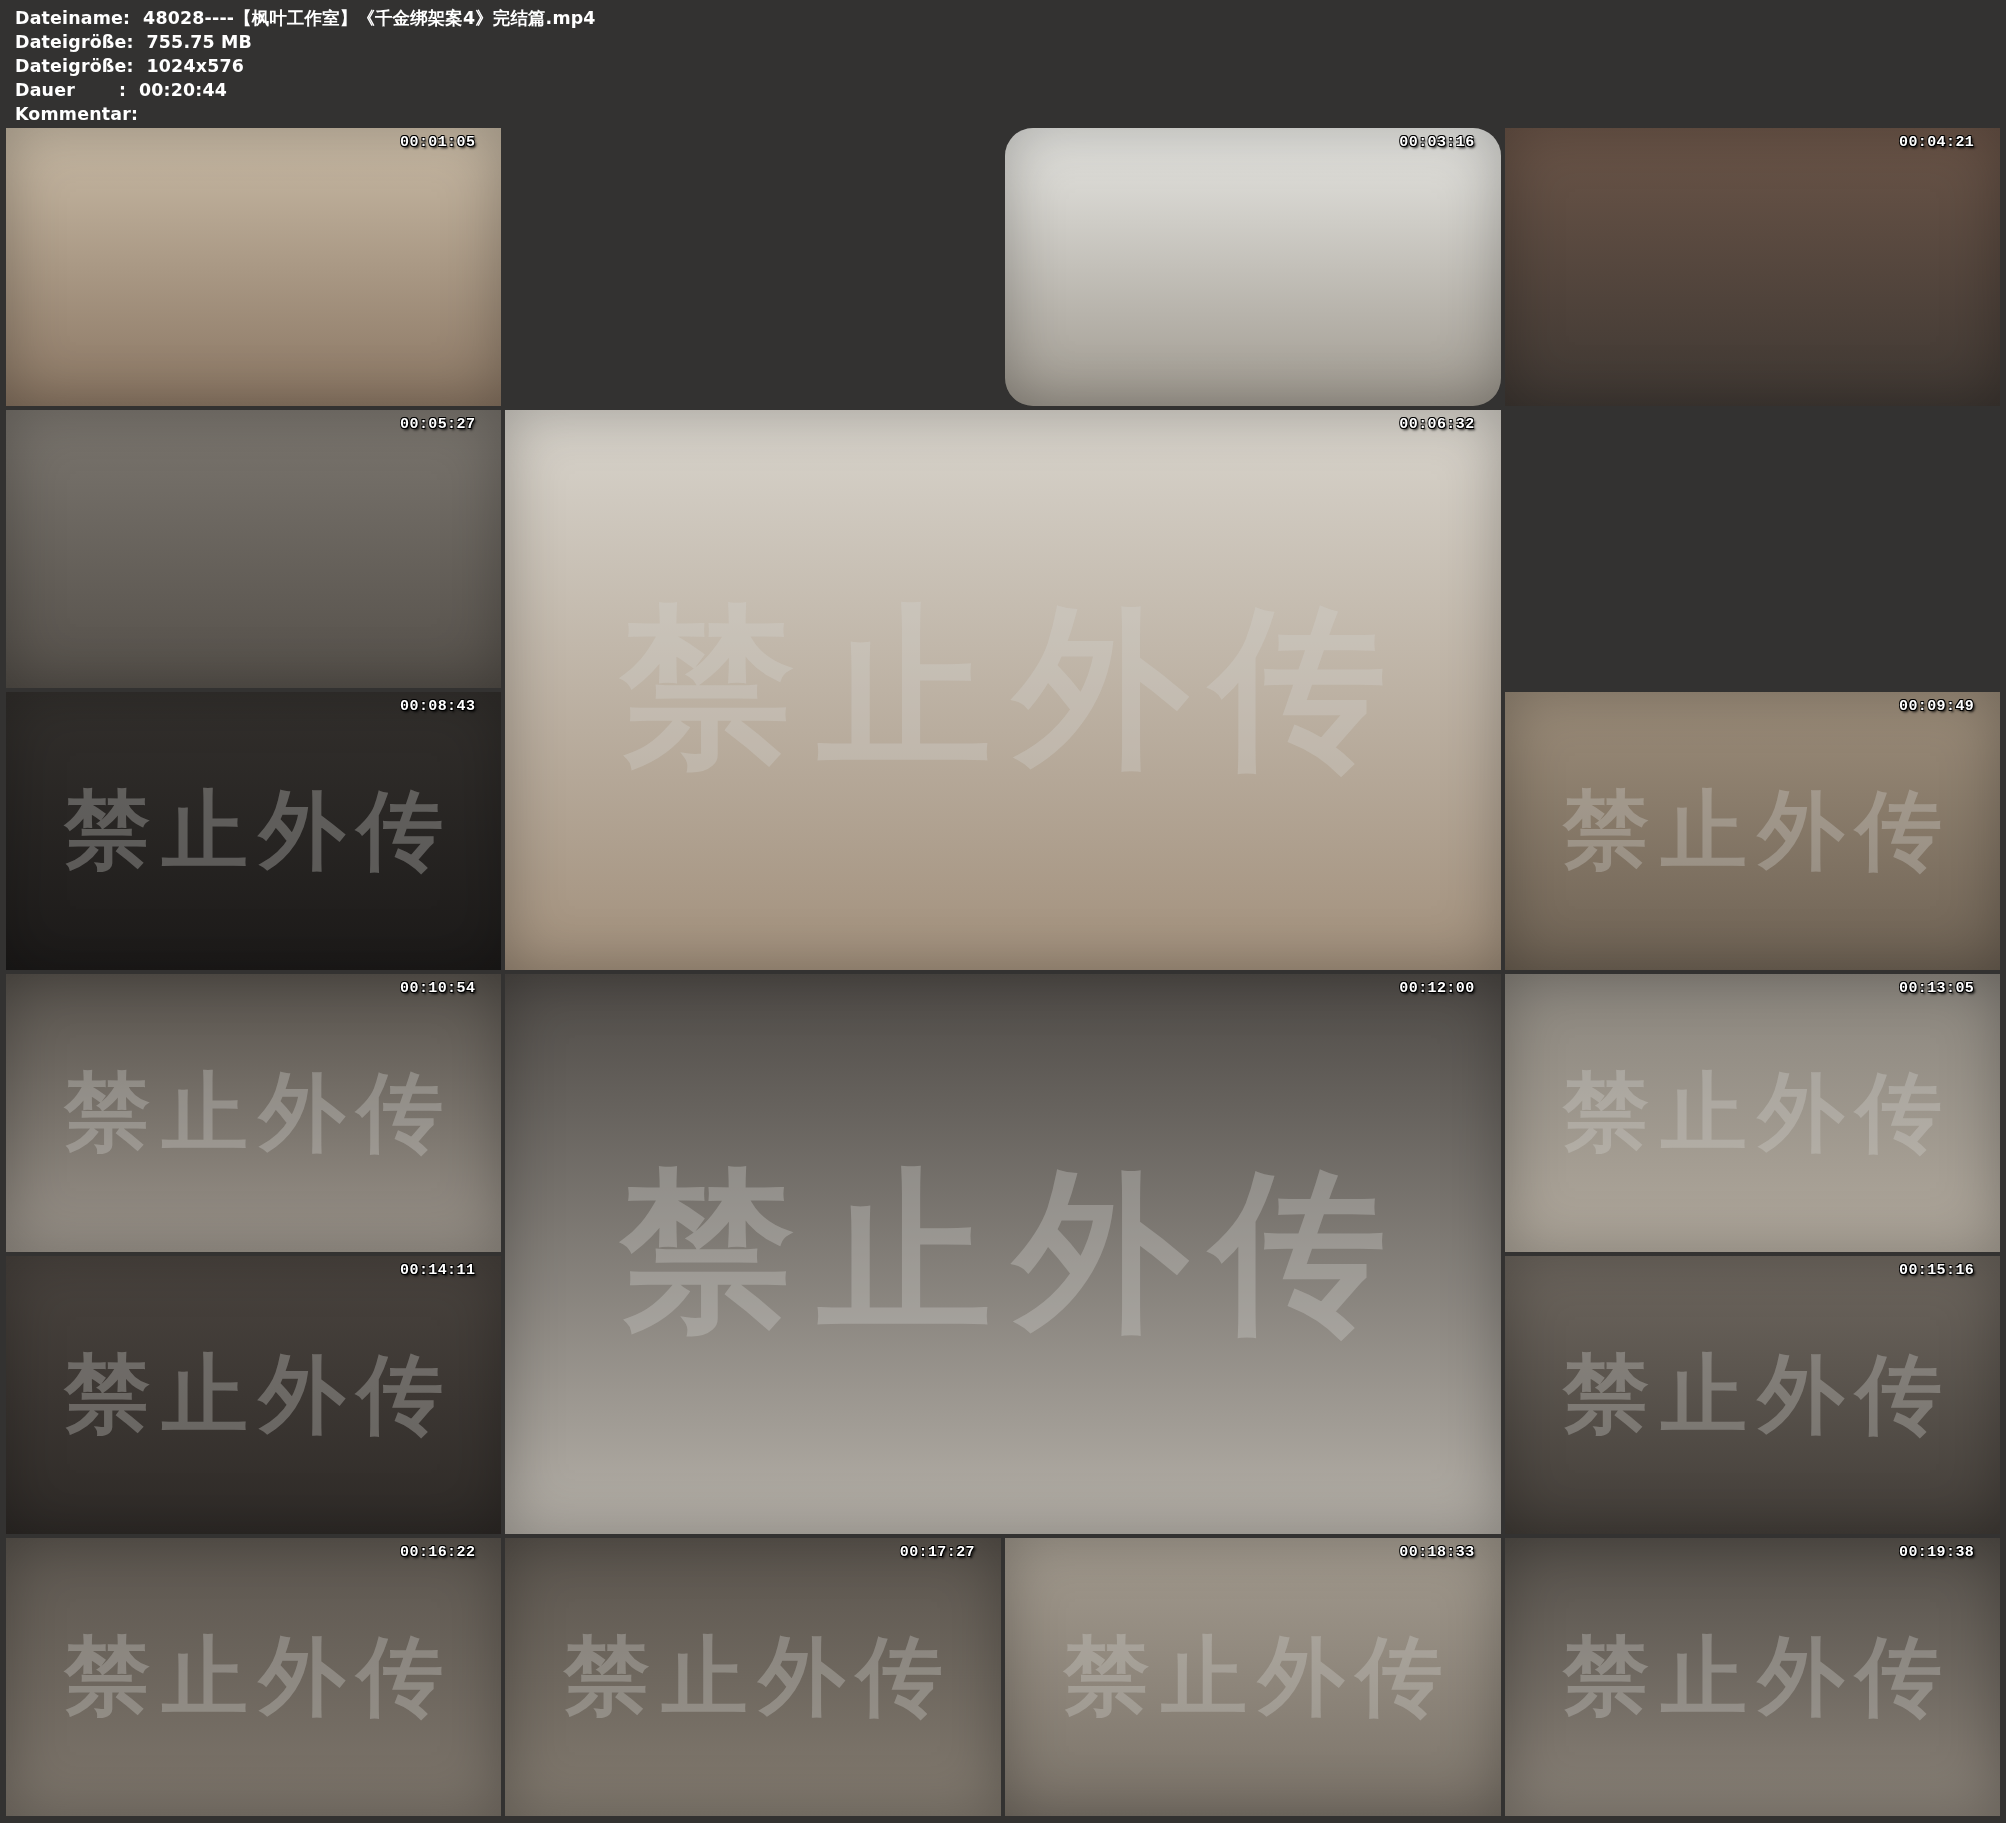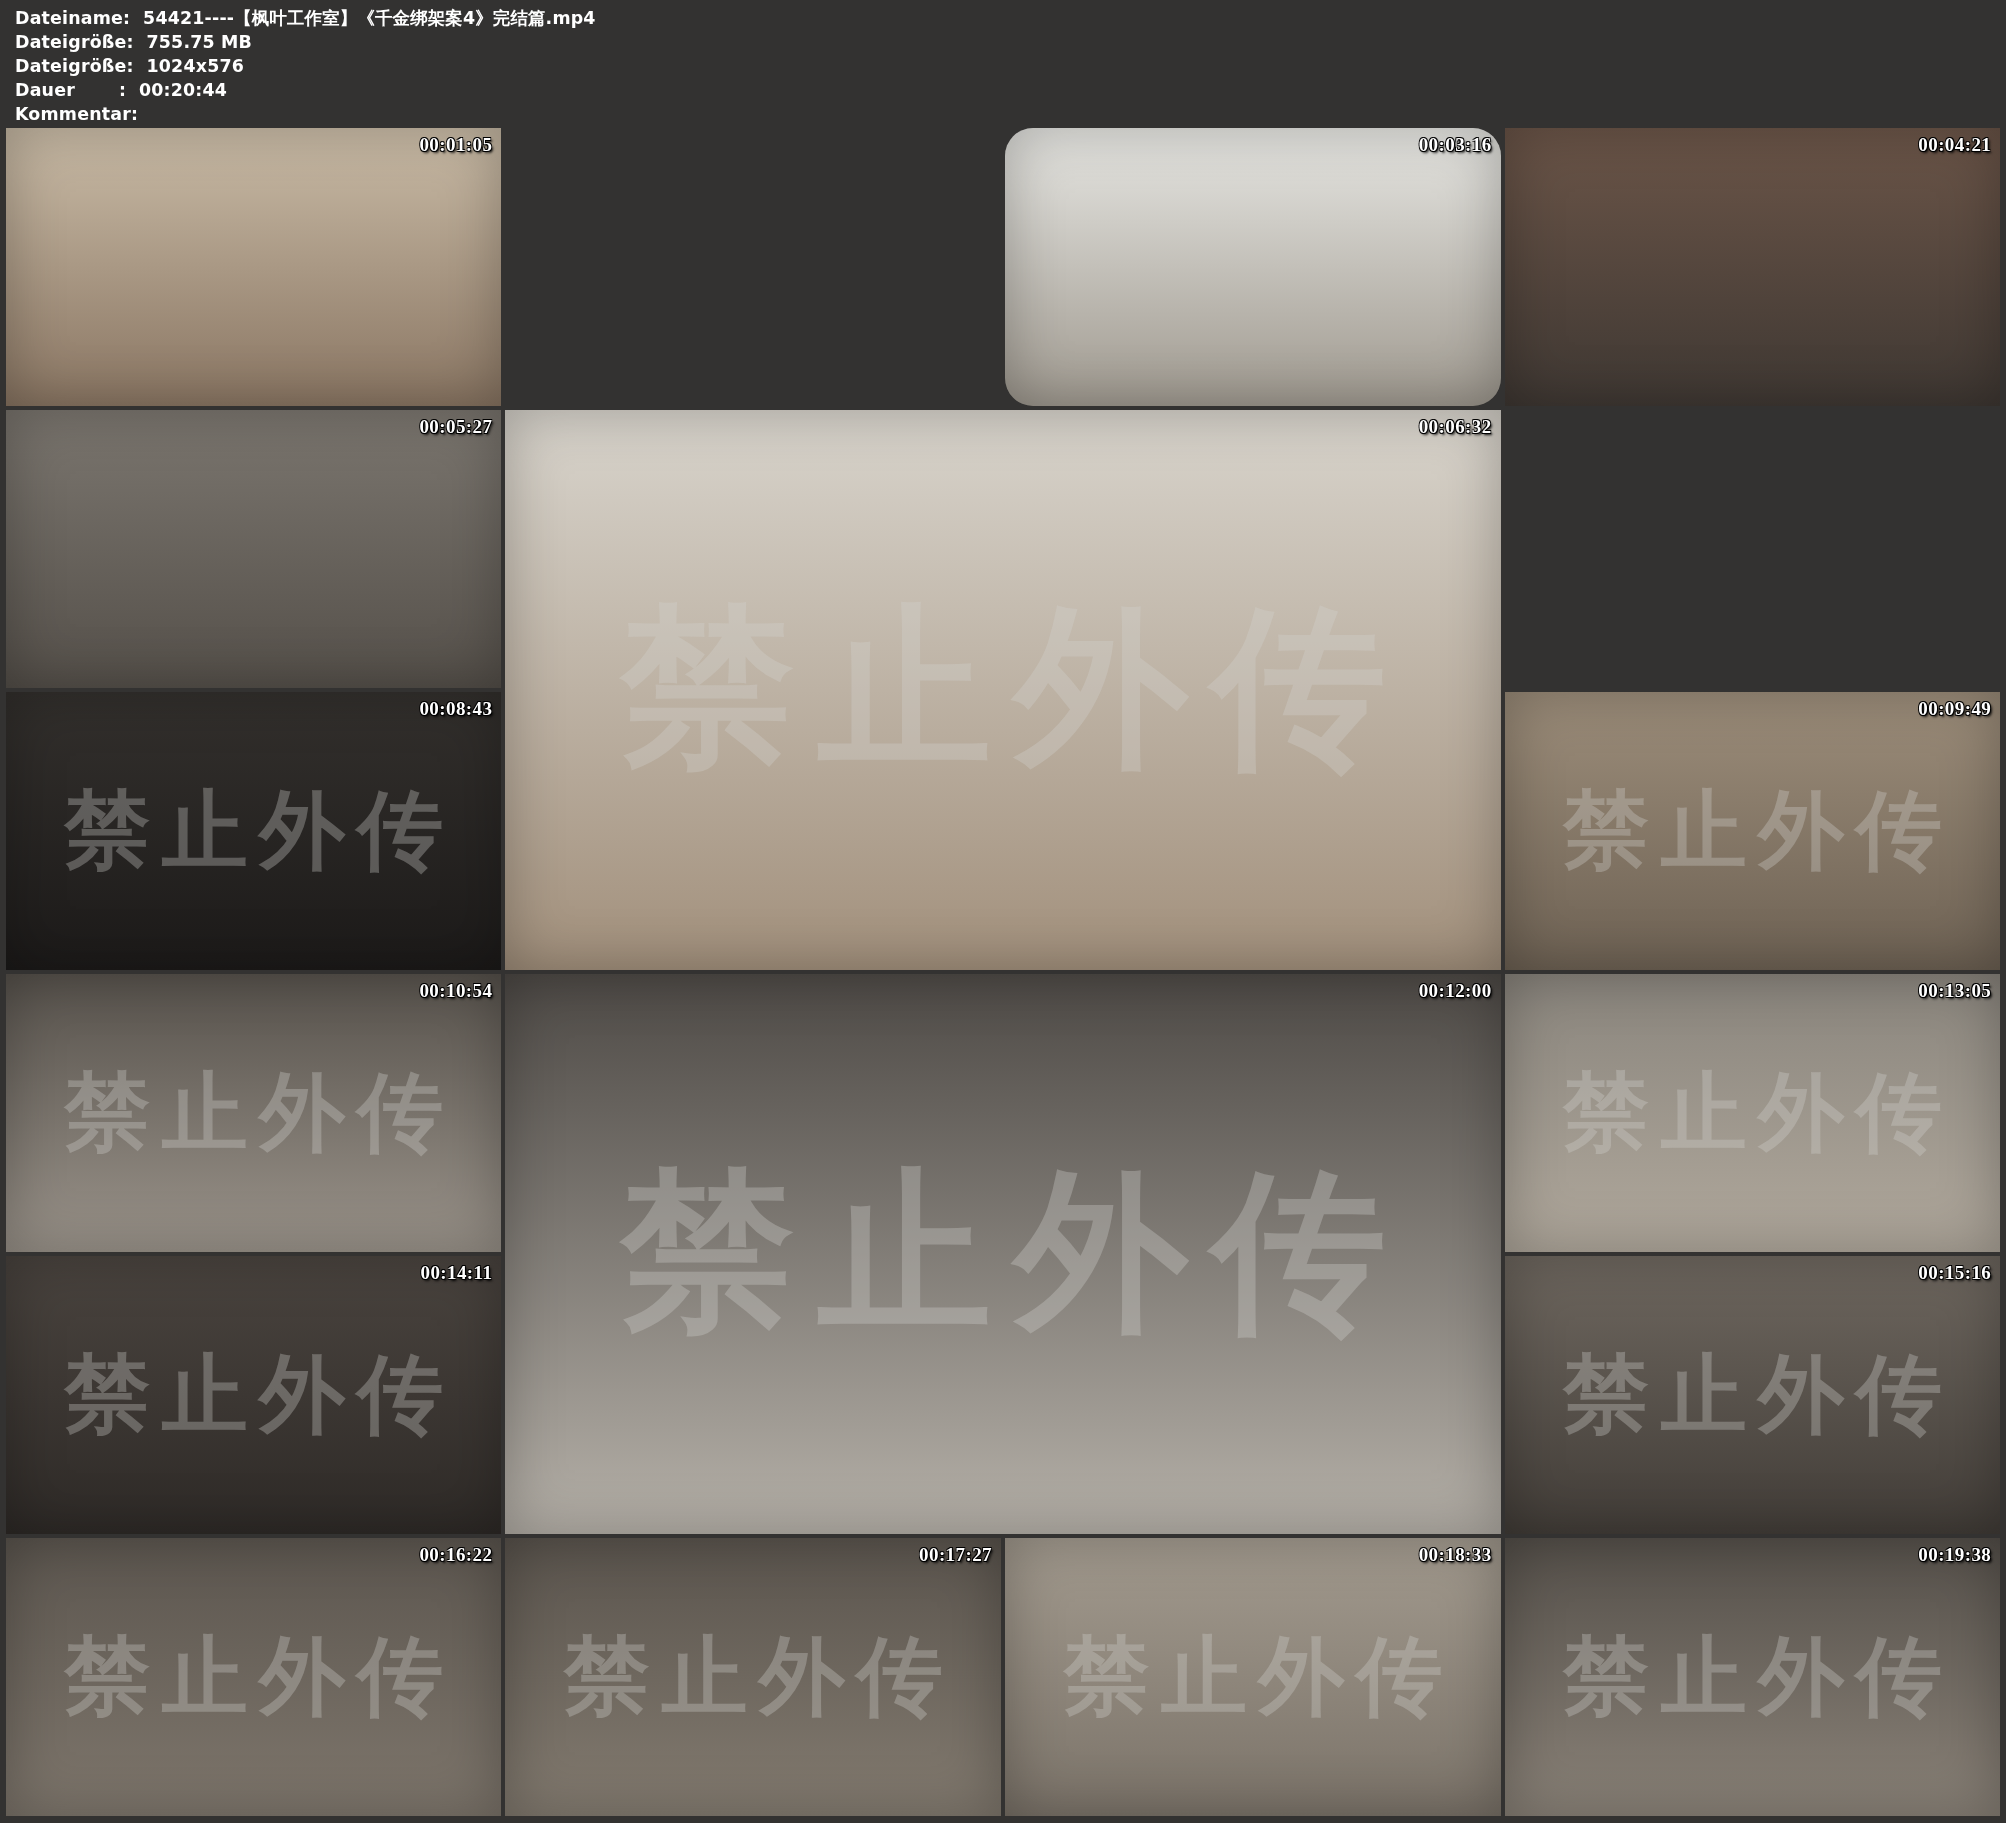--- a/index.html
+++ b/index.html
@@ -60,24 +60,24 @@
     gap: 4.1px;
   }
   .thumb {
     position: relative;
     overflow: hidden;
     box-shadow: inset 0 0 58px rgba(0,0,0,0.28);
   }
   .timestamp {
     position: absolute;
     top: 5.8px;
-    right: 9px;
-    font-family: Liberation Serif, serif;
+    right: 26px;
+    font-family: Liberation Mono, monospace;
     font-weight: bold;
-    font-size: 19px;
+    font-size: 15px;
     letter-spacing: 0.4px;
     color: #ffffff;
     text-shadow:
       -0.8px -0.8px 0 #000,
        0.8px -0.8px 0 #000,
       -0.8px  0.8px 0 #000,
        0.8px  0.8px 0 #000,
        1.7px  1.7px 2.5px #000;
   }
   .watermark {
@@ -102,21 +102,21 @@
 </style>
 </head>
 <body>
 
 <div class="page">
 
   <div class="file-info">
     <div class="meta-row">
       <span class="meta-label">Dateiname</span>
       <span class="meta-colon">:</span>
-      <span class="meta-value">54421----【枫叶工作室】《千金绑架案4》完结篇.mp4</span>
+      <span class="meta-value">48028----【枫叶工作室】《千金绑架案4》完结篇.mp4</span>
     </div>
     <div class="meta-row">
       <span class="meta-label">Dateigröße</span>
       <span class="meta-colon">:</span>
       <span class="meta-value">755.75 MB</span>
     </div>
     <div class="meta-row">
       <span class="meta-label">Dateigröße</span>
       <span class="meta-colon">:</span>
       <span class="meta-value">1024x576</span>

